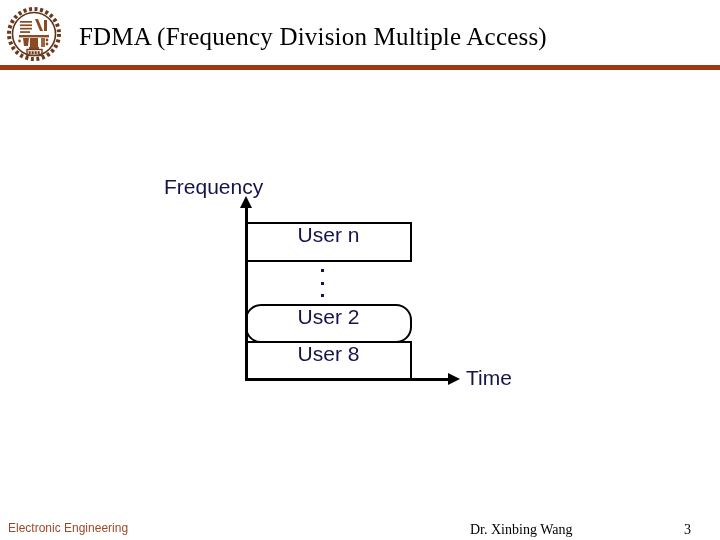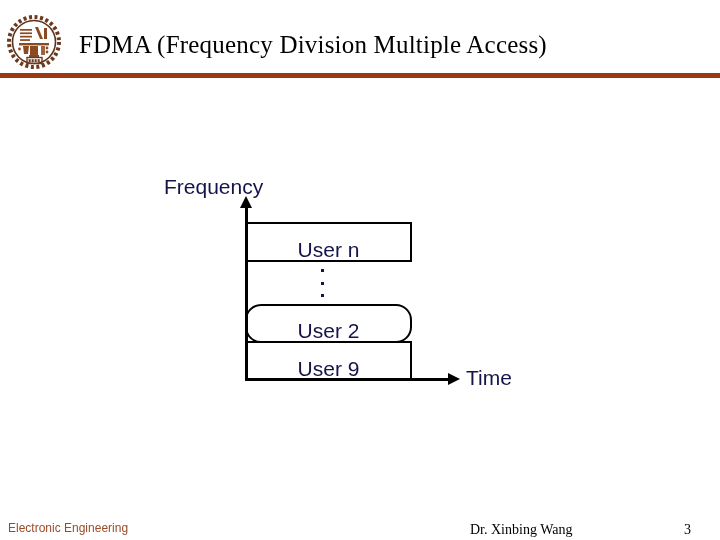--- a/index.html
+++ b/index.html
@@ -13,21 +13,21 @@
     height: 540px;
     position: relative;
     overflow: hidden;
     font-family: "Liberation Sans", sans-serif;
     -webkit-font-smoothing: antialiased;
   }
 
   
   #slide-header {
     position: absolute;
-    left: 0; top: 8px;
+    left: 0; top: 0;
     width: 686px;
     height: 70px;
   }
   #header-rule {
     position: absolute;
     left: 0;
     top: 65px;
     width: 720px;
     height: 5px;
     background: #9E3813;
@@ -115,21 +115,21 @@
     position: absolute;
     left: 245px;
     width: 163px;
     box-sizing: content-box;
     border: 2px solid #000000;
     background: transparent;
     color: #14144B;
     font-family: "Liberation Sans", sans-serif;
     font-size: 21px;
     display: flex;
-    align-items: flex-end;
+    align-items: flex-start;
     justify-content: center;
     line-height: 1;
   }
   #slot-user-n { top: 222px; height: 36px; }
   #slot-user-2 { top: 304px; height: 35px; border-radius: 16px; }
   #slot-user-1 { top: 341px; height: 36px; }
 
   
   #slot-ellipsis {
     position: absolute;
@@ -245,21 +245,21 @@
     <span class="dot"></span>
     <span class="dot"></span>
     <span class="dot"></span>
   </div>
 
   <div class="slot" id="slot-user-2">
     <span>User 2</span>
   </div>
 
   <div class="slot" id="slot-user-1">
-    <span>User 9</span>
+    <span>User 8</span>
   </div>
 
   <div id="axis-horizontal"></div>
   <div id="axis-horizontal-arrow"></div>
 
   <div class="axis-label" id="time-label">Time</div>
 </div>
 
 <div id="slide-footer">
   <div id="footer-left">Electronic Engineering</div>

